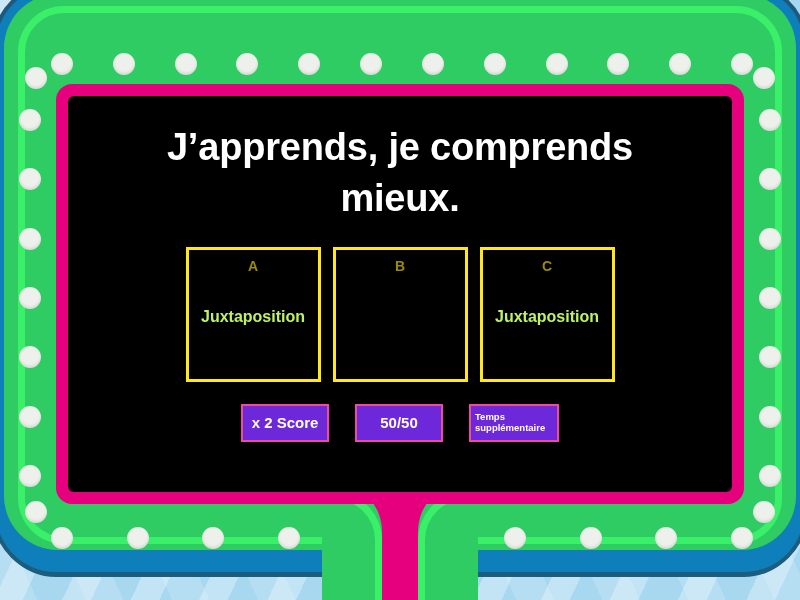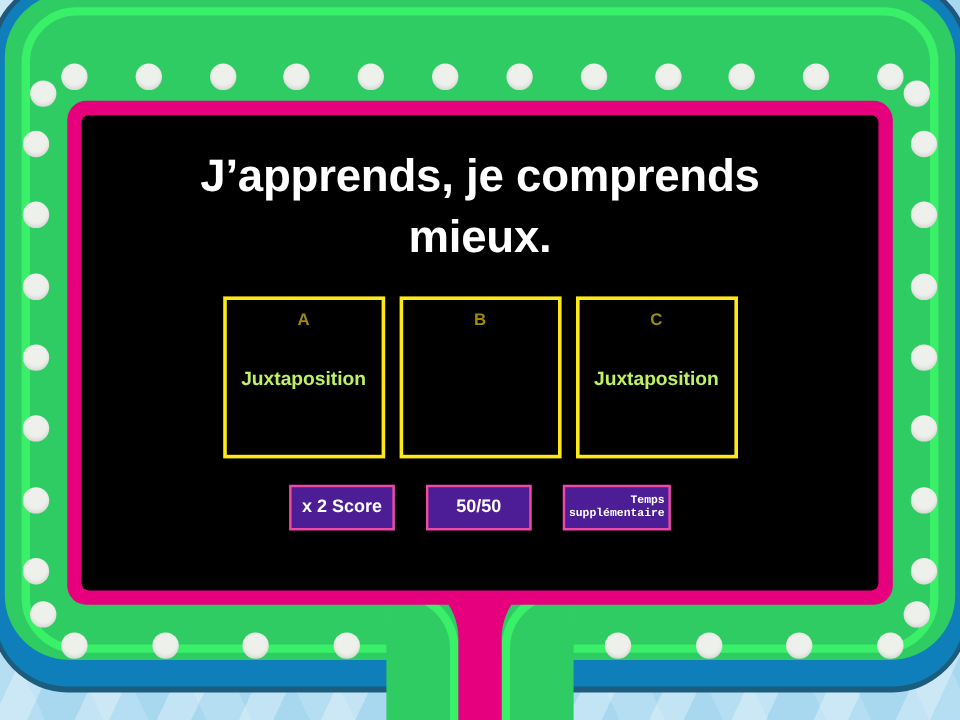--- a/index.html
+++ b/index.html
@@ -184,34 +184,34 @@
   }
 
   
   .powerups {
     display: flex;
     align-items: center;
     gap: 26px;
     margin-top: 22px;
   }
   .powerup {
-    background: #4c1d95;
+    background: #6d28d9;
     border: 2px solid #f04a9e;
     color: #ffffff;
     font-weight: bold;
     cursor: pointer;
     display: flex;
     align-items: center;
     justify-content: center;
-    text-align: right;
+    text-align: left;
     line-height: 1.15;
   }
   .powerup.wide   { width: 88px;  height: 38px; font-size: 15px; }
   .powerup.mid    { width: 88px;  height: 38px; font-size: 15px; }
-  .powerup.small  { width: 90px;  height: 38px; font-size: 9.5px; padding: 0 4px; font-family: Liberation Mono, monospace; }
+  .powerup.small  { width: 90px;  height: 38px; font-size: 9.5px; padding: 0 4px; }
 </style>
 </head>
 <body>
 
 <div id="stage">
 
   <div class="cabinet-blue"></div>
 
   <div class="cabinet-green"></div>
   <div class="cabinet-green-inner"></div>

